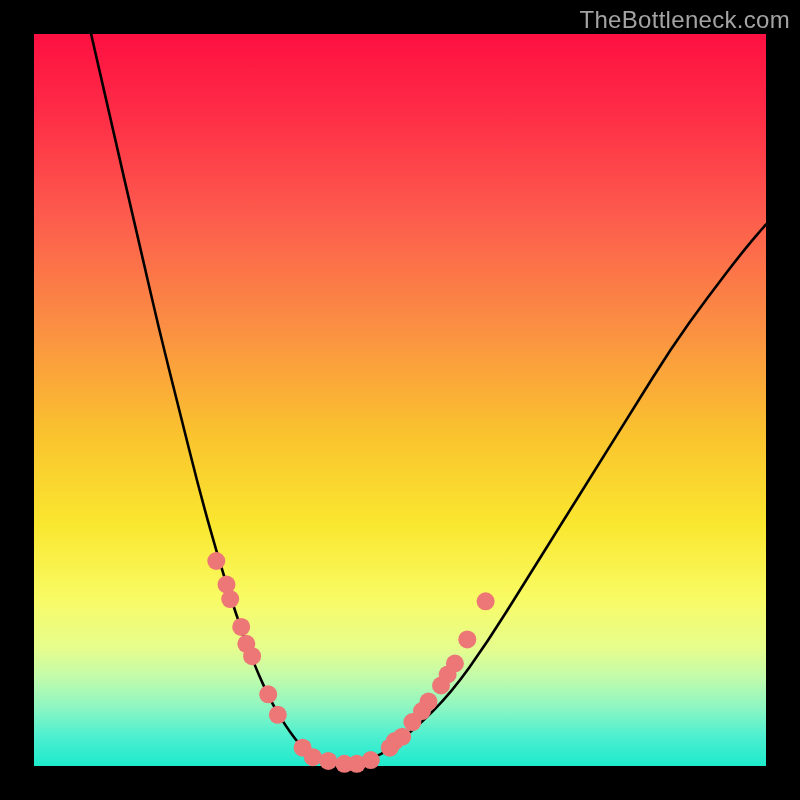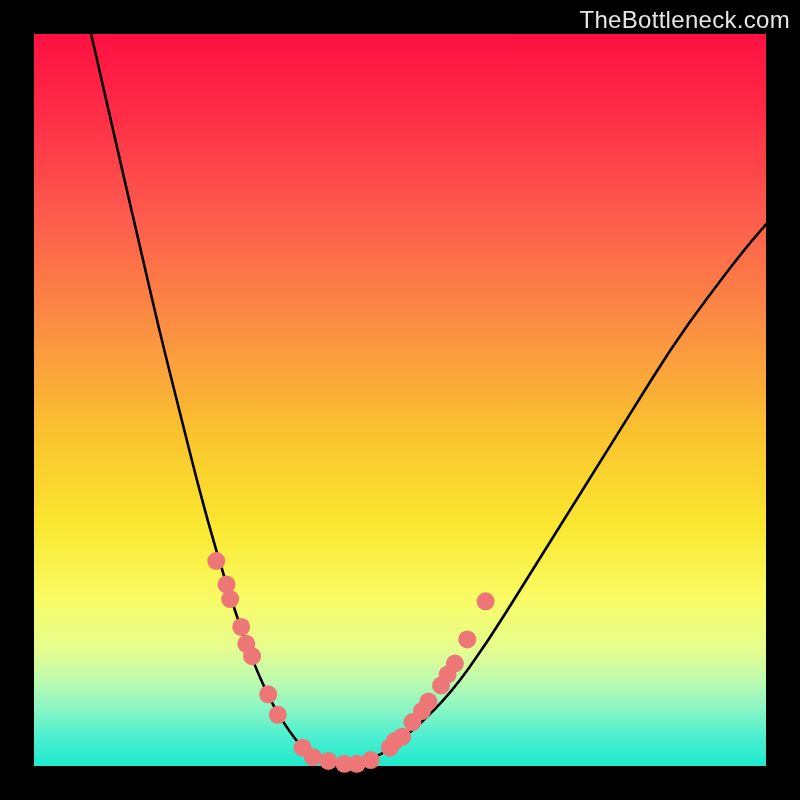--- a/index.html
+++ b/index.html
@@ -39,21 +39,21 @@
       #c0fbac 88%,
       #8df6c2 92%,
       #4cefd0 96%,
       #1deacd 100%
     );
   }
   .credit {
     position: absolute;
     top: 6px;
     right: 10px;
-    color: #e5e5e5;
+    color: #a3a3a3;
     font-size: 24px;
     font-weight: 500;
     letter-spacing: 0.3px;
     z-index: 20;
     font-family: Arial, Helvetica, sans-serif;
   }
   svg.curve {
     position: absolute;
     left: 0;
     top: 0;

